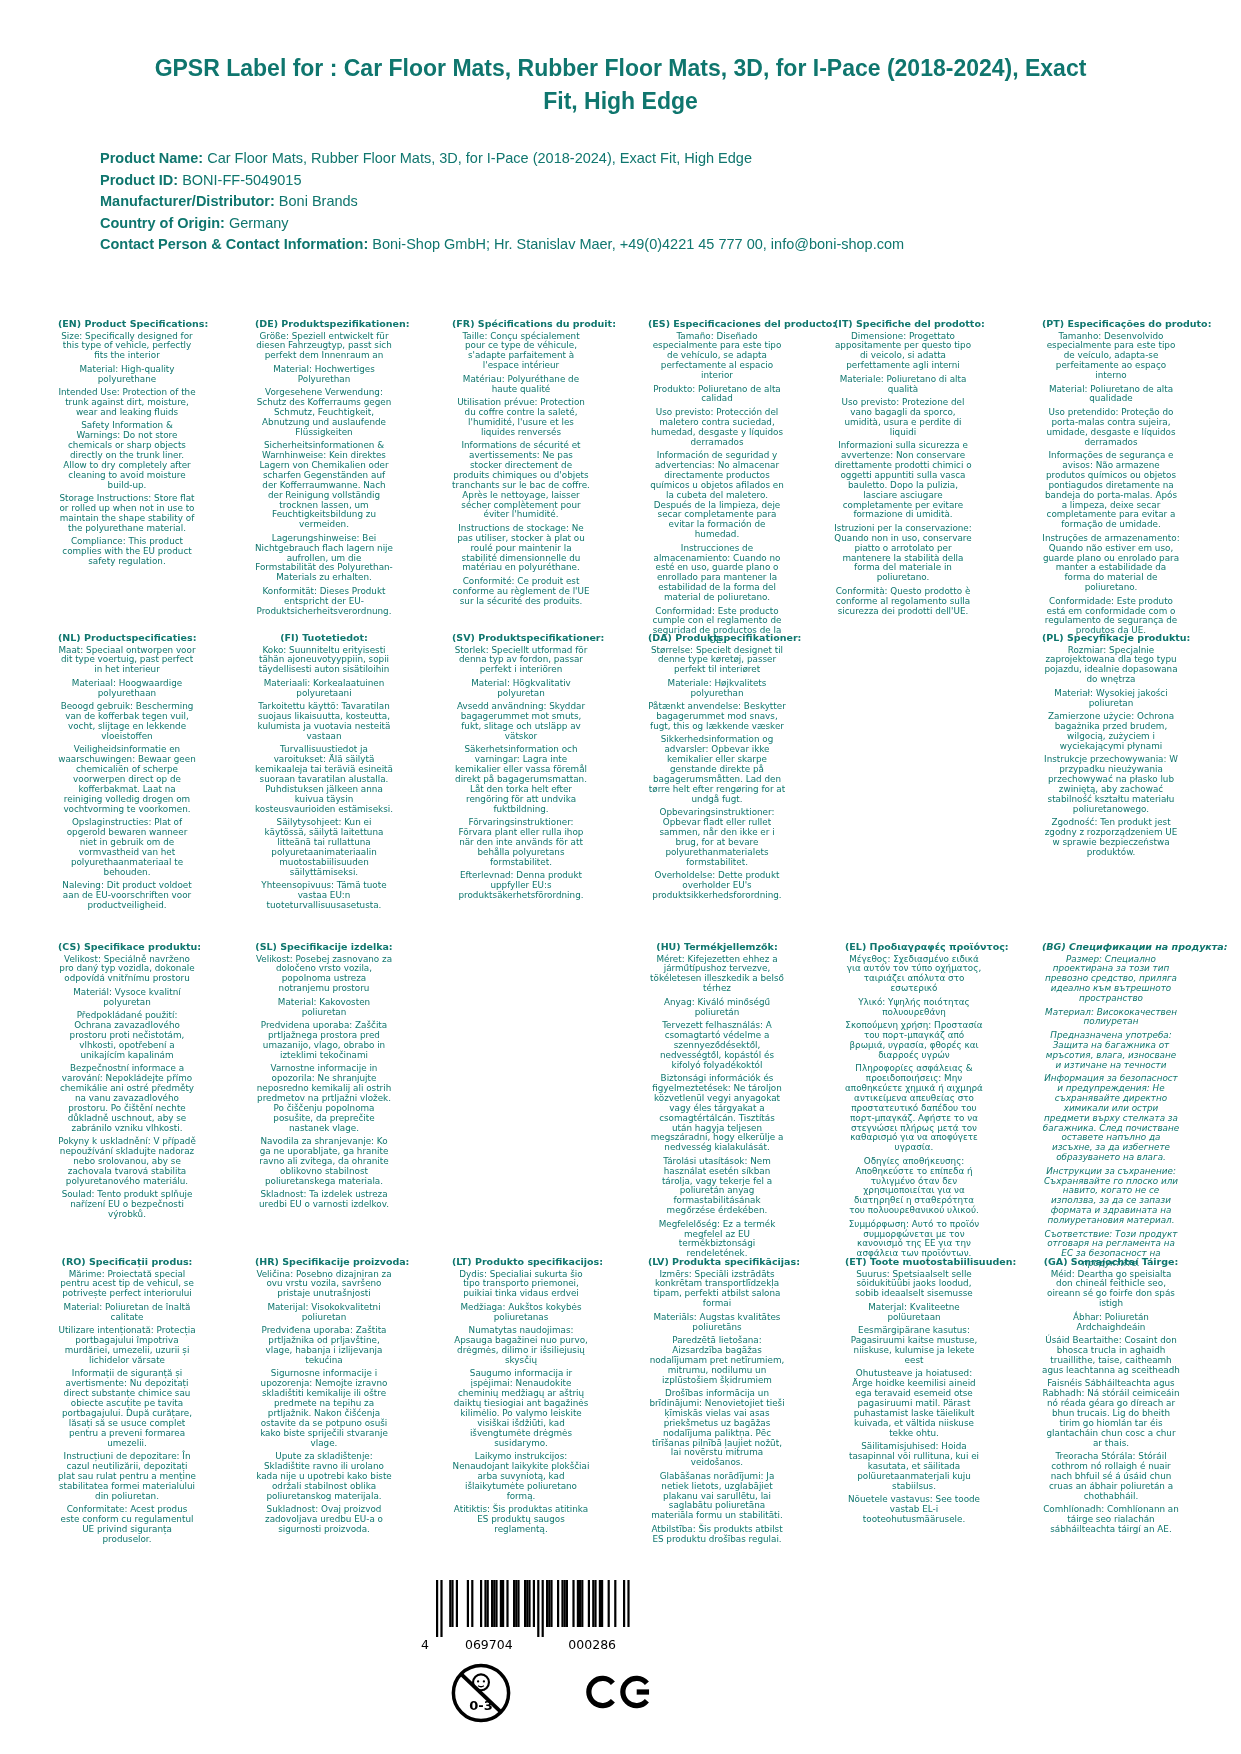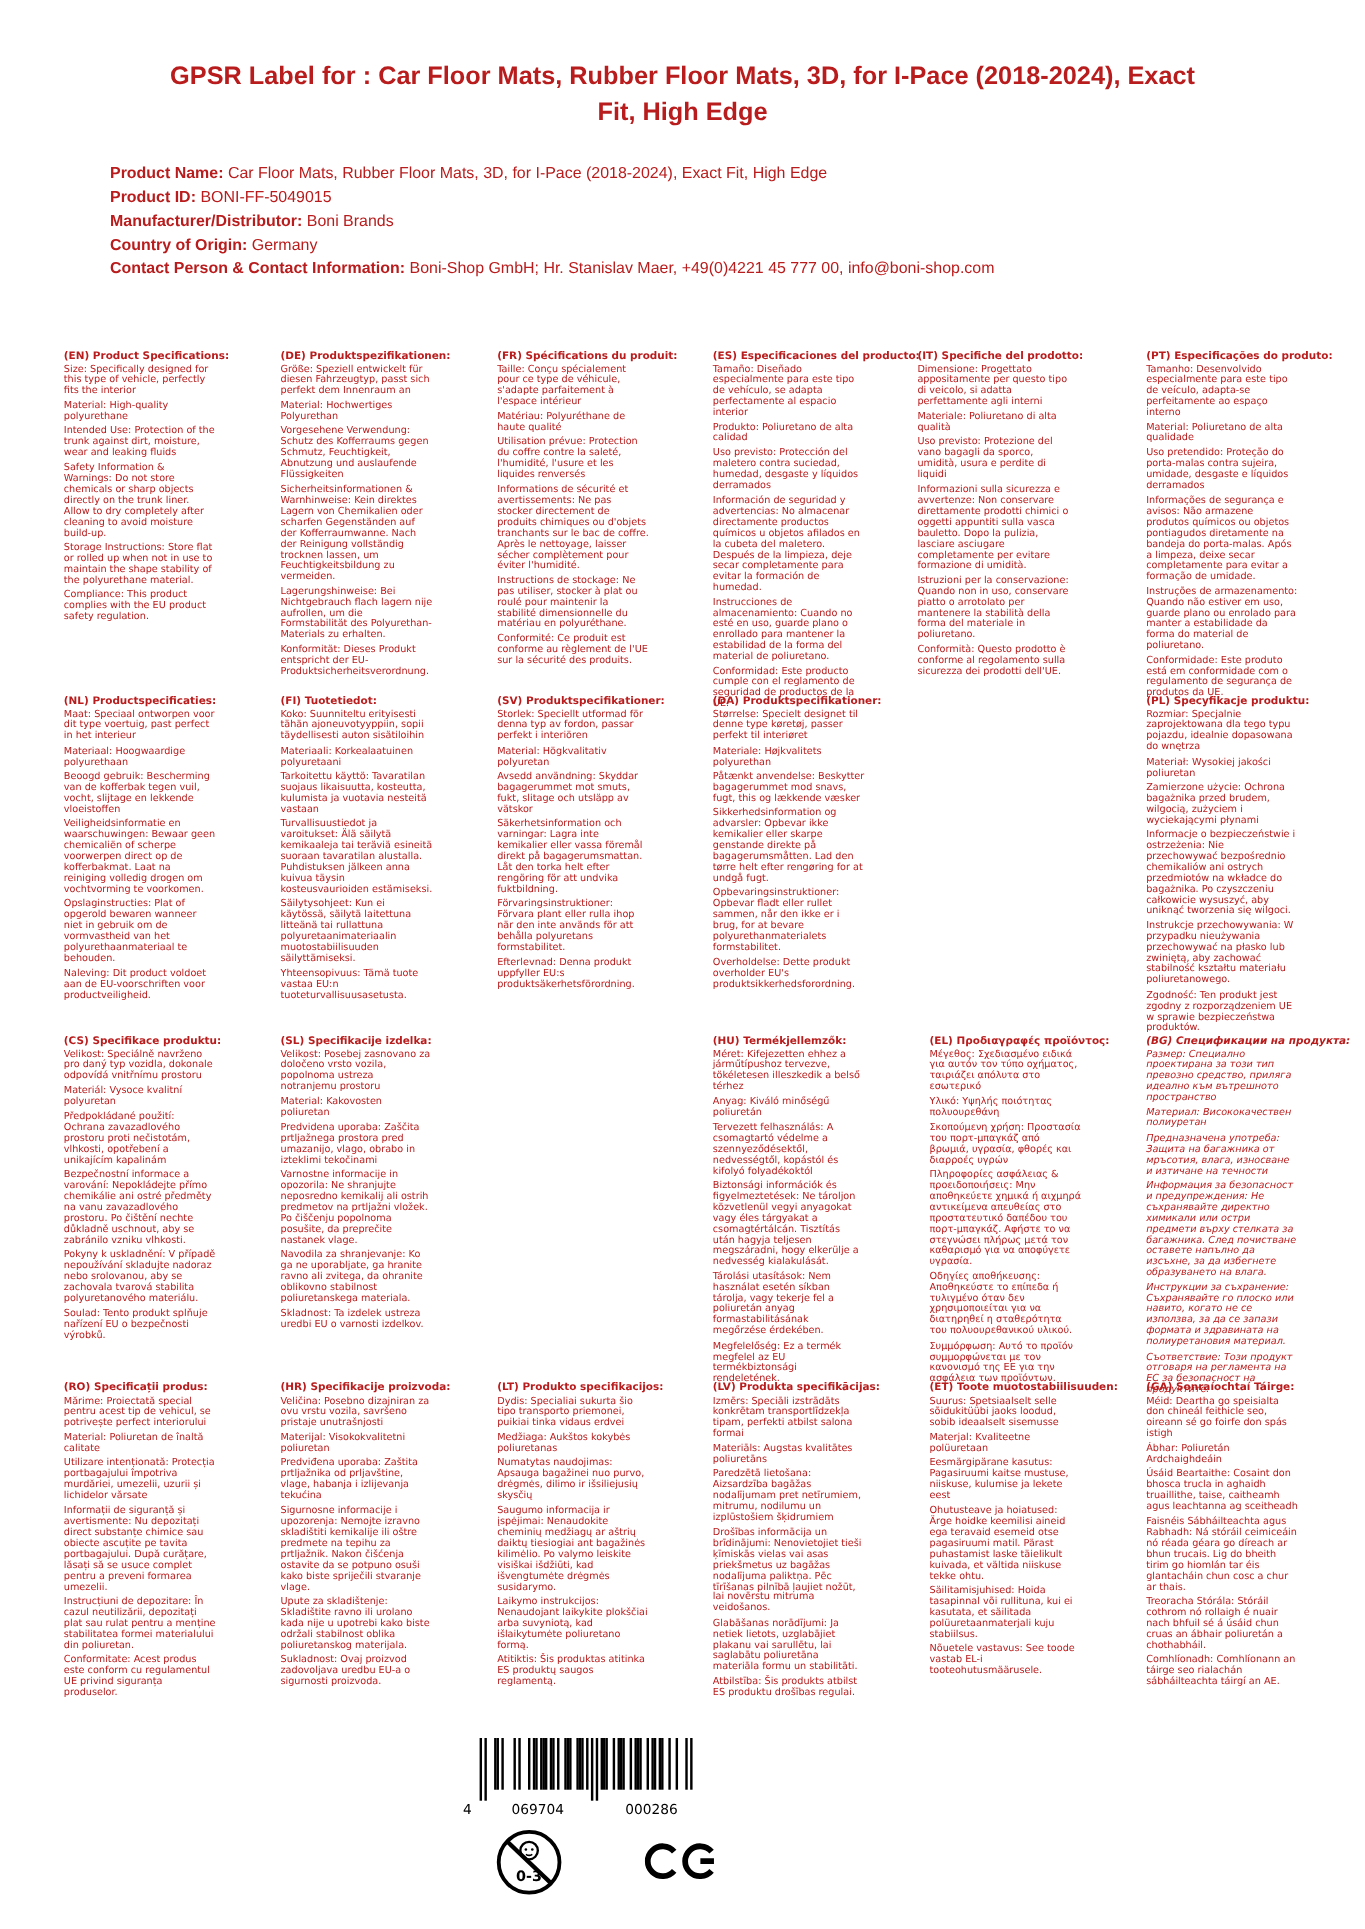--- a/index.html
+++ b/index.html
@@ -1,28 +1,28 @@
 <!DOCTYPE html>
 <html><head>
 <meta charset="utf-8">
 <style>
   html,body{margin:0;padding:0;background:#ffffff;}
-  .page{position:relative;width:1241px;height:1754px;background:#ffffff;color:#b91c1c;
+  .page{position:relative;width:1241px;height:1754px;background:#ffffff;color:#0f766e;
         font-family:"DejaVu Sans",sans-serif;overflow:hidden;}
   .title{position:absolute;top:52px;left:50%;transform:translateX(-50%);width:960px;
          text-align:center;font-family:"Liberation Sans",sans-serif;font-weight:bold;
          font-size:23px;line-height:1.42;}
   .product-info{position:absolute;left:56px;top:148px;width:1140px;
                 font-family:"Liberation Sans",sans-serif;font-size:14.5px;line-height:21.5px;margin-left:44px;}
   .pi-row{white-space:nowrap;}
   .pi-label{font-weight:bold;}
   .pi-value{font-weight:normal;}
   .blocks-layer{position:absolute;left:0;top:0;width:100%;height:100%;}
   .lang-block{position:absolute;width:138px;font-size:8.8px;line-height:9.9px;
-              font-family:"DejaVu Sans",sans-serif;text-align:left;}
+              font-family:"DejaVu Sans",sans-serif;text-align:center;}
   .lang-block .lb-h{font-weight:bold;font-size:9.5px;line-height:10.5px;margin:0 0 2px 0;white-space:nowrap;}
   .lang-block p{margin:0 0 3.5px 0;padding:0;}
   .barcode{position:absolute;left:418px;top:1580px;}
   .age-icon{position:absolute;left:450px;top:1662px;}
   .ce-icon{position:absolute;left:586px;top:1674px;}
 </style>
 </head>
 <body>
 
 <div class="page">
@@ -141,21 +141,20 @@
         <p>Påtænkt anvendelse: Beskytter bagagerummet mod snavs, fugt, this og lækkende væsker</p>
         <p>Sikkerhedsinformation og advarsler: Opbevar ikke kemikalier eller skarpe genstande direkte på bagagerumsmåtten. Lad den tørre helt efter rengøring for at undgå fugt.</p>
         <p>Opbevaringsinstruktioner: Opbevar fladt eller rullet sammen, når den ikke er i brug, for at bevare polyurethanmaterialets formstabilitet.</p>
         <p>Overholdelse: Dette produkt overholder EU's produktsikkerhedsforordning.</p>
       </div>
       <div class="lang-block" style="left: 1042px; top: 633px;">
         <div class="lb-h">(PL) Specyfikacje produktu:</div>
         <p>Rozmiar: Specjalnie zaprojektowana dla tego typu pojazdu, idealnie dopasowana do wnętrza</p>
         <p>Materiał: Wysokiej jakości poliuretan</p>
         <p>Zamierzone użycie: Ochrona bagażnika przed brudem, wilgocią, zużyciem i wyciekającymi płynami</p>
-        <p>Informacje o bezpieczeństwie i ostrzeżenia: Nie przechowywać bezpośrednio chemikaliów ani ostrych przedmiotów na wkładce do bagażnika. Po czyszczeniu całkowicie wysuszyć, aby uniknąć tworzenia się wilgoci.</p>
         <p>Instrukcje przechowywania: W przypadku nieużywania przechowywać na płasko lub zwiniętą, aby zachować stabilność kształtu materiału poliuretanowego.</p>
         <p>Zgodność: Ten produkt jest zgodny z rozporządzeniem UE w sprawie bezpieczeństwa produktów.</p>
       </div>
       <div class="lang-block" style="left: 58px; top: 942px;">
         <div class="lb-h">(CS) Specifikace produktu:</div>
         <p>Velikost: Speciálně navrženo pro daný typ vozidla, dokonale odpovídá vnitřnímu prostoru</p>
         <p>Materiál: Vysoce kvalitní polyuretan</p>
         <p>Předpokládané použití: Ochrana zavazadlového prostoru proti nečistotám, vlhkosti, opotřebení a unikajícím kapalinám</p>
         <p>Bezpečnostní informace a varování: Nepokládejte přímo chemikálie ani ostré předměty na vanu zavazadlového prostoru. Po čištění nechte důkladně uschnout, aby se zabránilo vzniku vlhkosti.</p>
         <p>Pokyny k uskladnění: V případě nepoužívání skladujte nadoraz nebo srolovanou, aby se zachovala tvarová stabilita polyuretanového materiálu.</p>

